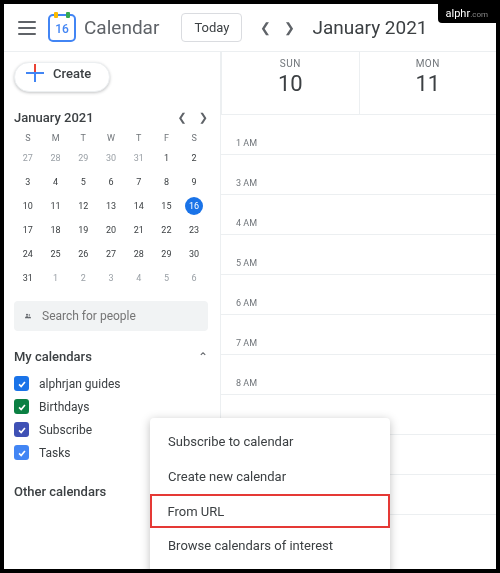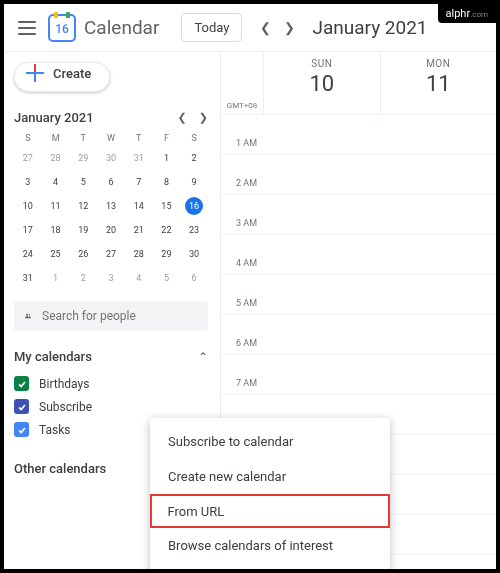--- a/index.html
+++ b/index.html
@@ -183,20 +183,28 @@
         </svg>
       <input class="search-input" placeholder="Search for people" style="">
     </div>
 
     <div class="section-head">
       <span class="label">My calendars</span>
       <span style="font-size:12px;color:#5f6368;">⌃</span>
     </div>
     <div class="cal-list" id="my-cals">
         <div class="cal-item">
+          <div class="chk" style="background: rgb(26, 115, 232);">
+            <svg viewBox="0 0 24 24" fill="none" stroke="#fff" stroke-width="4">
+              <polyline points="5,13 10,18 19,7"></polyline>
+            </svg>
+          </div>
+          <span>alphrjan guides</span>
+        </div>
+        <div class="cal-item">
           <div class="chk" style="background: rgb(11, 128, 67);">
             <svg viewBox="0 0 24 24" fill="none" stroke="#fff" stroke-width="4">
               <polyline points="5,13 10,18 19,7"></polyline>
             </svg>
           </div>
           <span>Birthdays</span>
         </div>
         <div class="cal-item">
           <div class="chk" style="background: rgb(63, 81, 181);">
             <svg viewBox="0 0 24 24" fill="none" stroke="#fff" stroke-width="4">
@@ -216,38 +224,32 @@
       </div>
 
     <div class="section-head" style="margin-top:14px;gap:48px;">
       <span class="label">Other calendars</span>
       <div class="plus-small">＋</div>
     </div>
   </div>
 
   <div class="grid-area">
     <div class="day-header">
-      <div class="tz-cell">GMT+08</div>
       <div class="day-col">
         <div class="day-dow">SUN</div>
         <div class="day-num">10</div>
       </div>
       <div class="day-col">
         <div class="day-dow">MON</div>
         <div class="day-num">11</div>
       </div>
     </div>
     <div class="hours" id="hours">
         <div class="hour-row">
           <div class="hour-label">1 AM</div>
-          <div class="hour-cell"></div>
-          <div class="hour-cell"></div>
-        </div>
-        <div class="hour-row">
-          <div class="hour-label">2 AM</div>
           <div class="hour-cell"></div>
           <div class="hour-cell"></div>
         </div>
         <div class="hour-row">
           <div class="hour-label">3 AM</div>
           <div class="hour-cell"></div>
           <div class="hour-cell"></div>
         </div>
         <div class="hour-row">
           <div class="hour-label">4 AM</div>

